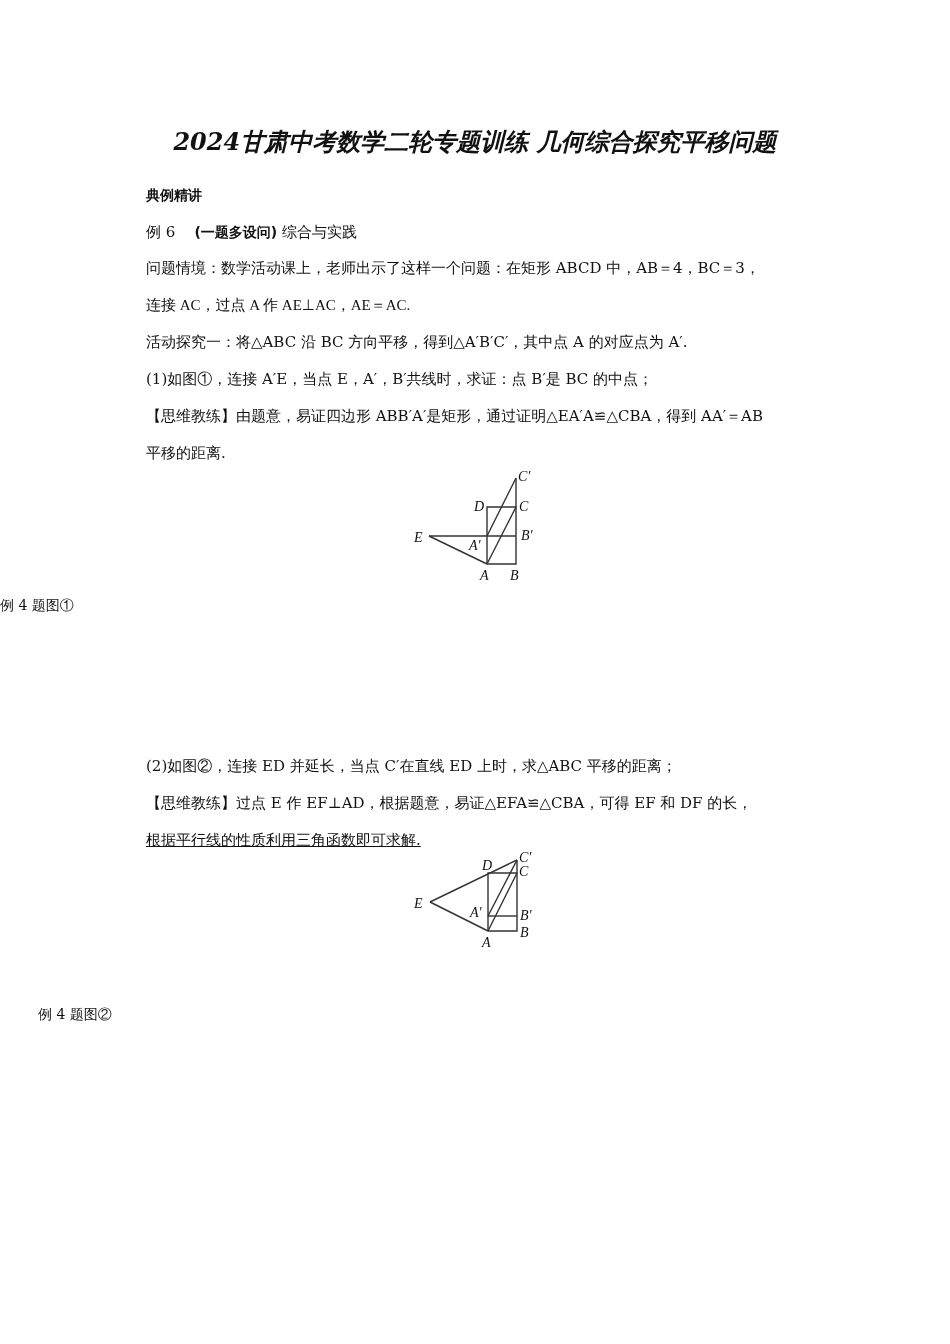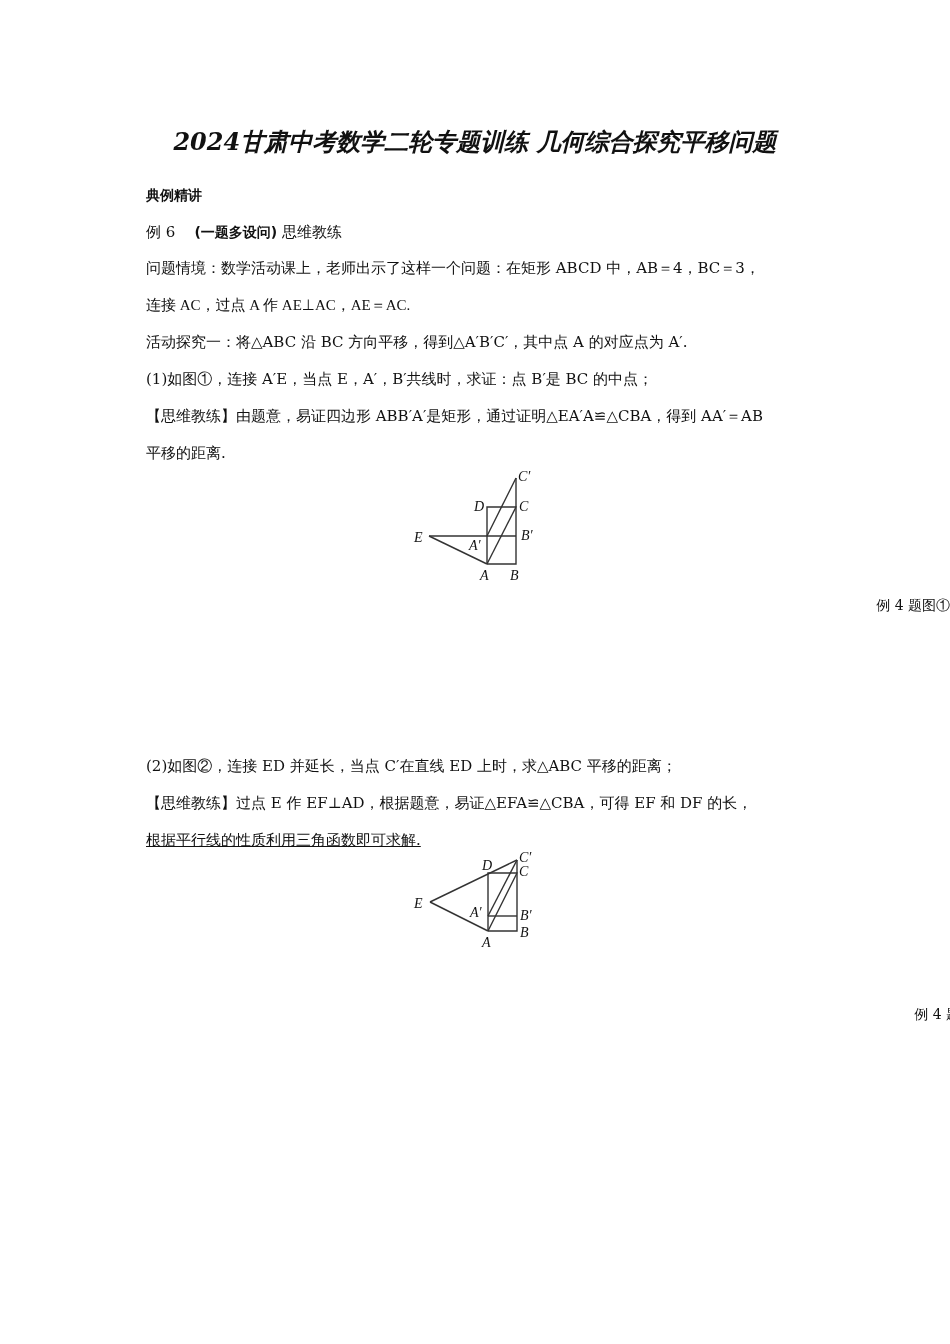--- a/index.html
+++ b/index.html
@@ -3,35 +3,35 @@
 <meta charset="utf-8">
 <style>
   html, body { margin:0; padding:0; background:#ffffff; }
   body { width:950px; height:1344px; position:relative; overflow:hidden;
          font-family:"DejaVu Serif","Liberation Serif",serif; color:#111; }
   .abs { position:absolute; white-space:nowrap; }
   .title { left:0; width:950px; text-align:center; top:126px; font-size:24px; font-weight:bold;
            font-family:"DejaVu Serif","Liberation Serif",serif; letter-spacing:0px;font-style:italic; }
   .line { left:146px; font-size:15px; line-height:20px;margin-top:9px; }
   .section { font-weight:bold; font-family:"DejaVu Sans","Liberation Sans",sans-serif; font-size:14px; }
-  .caption { font-size:14px; left:0; width:950px; text-align:right; }
+  .caption { font-size:14px; left:0; width:950px; text-align:left; }
   svg { position:absolute; left:0; top:0; }
   svg text { font-family:"Liberation Serif","DejaVu Serif",serif; font-style:italic; font-size:14px; fill:#111; }
 </style>
 </head>
 <body>
 
 <div class="abs title">2024甘肃中考数学二轮专题训练 几何综合探究平移问题</div>
 
 <div class="abs line section" style="top:176px;">典例精讲</div>
 
 <div class="abs line" style="top:213px;">
   <span>例 6</span>&nbsp;&nbsp;&nbsp;
   <span class="section">(一题多设问)</span>
-  <span>思维教练</span>
+  <span>综合与实践</span>
 </div>
 
 <div class="abs line" style="top:249px;">问题情境：数学活动课上，老师出示了这样一个问题：在矩形 ABCD 中，AB＝4，BC＝3，</div>
 <div class="abs line" style="top:286px;font-family:Liberation Serif, serif;">连接 AC，过点 A 作 AE⊥AC，AE＝AC.</div>
 <div class="abs line" style="top:323px;">活动探究一：将△ABC 沿 BC 方向平移，得到△A′B′C′，其中点 A 的对应点为 A′.</div>
 
 <div class="abs line" style="top:360px;">(1)如图①，连接 A′E，当点 E，A′，B′共线时，求证：点 B′是 BC 的中点；</div>
 <div class="abs line" style="top:397px;">【思维教练】由题意，易证四边形 ABB′A′是矩形，通过证明△EA′A≌△CBA，得到 AA′＝AB</div>
 <div class="abs line" style="top:434px;">平移的距离.</div>
 

